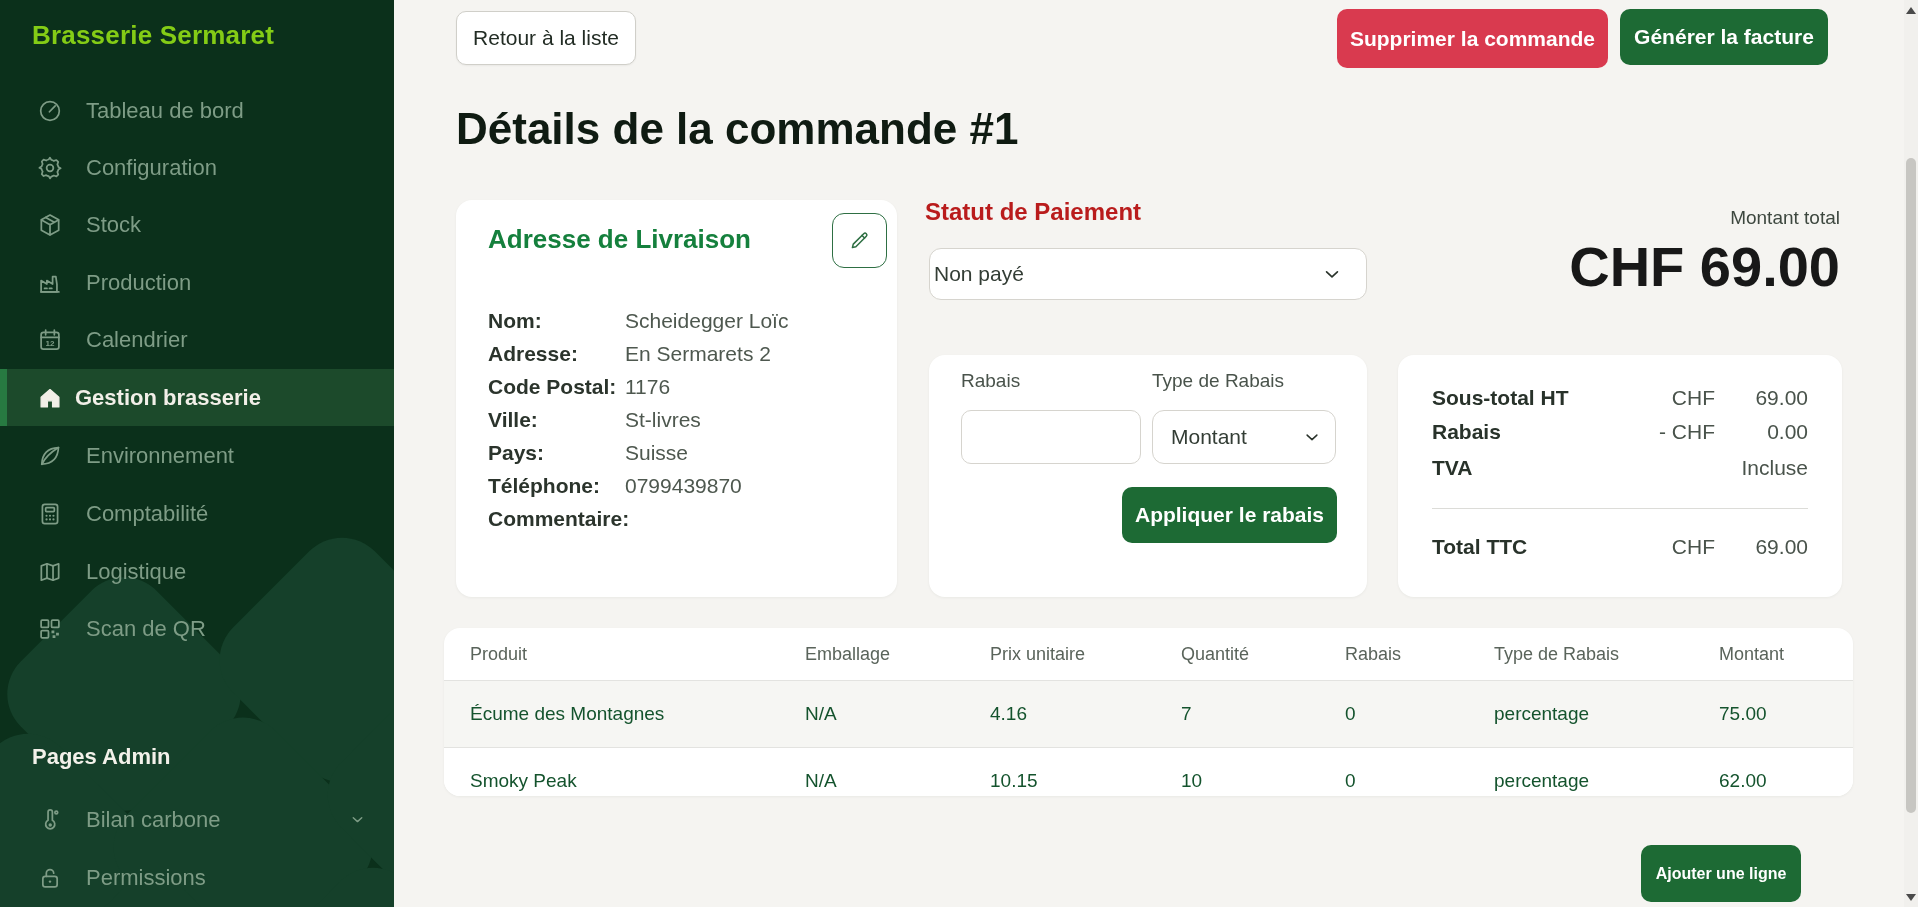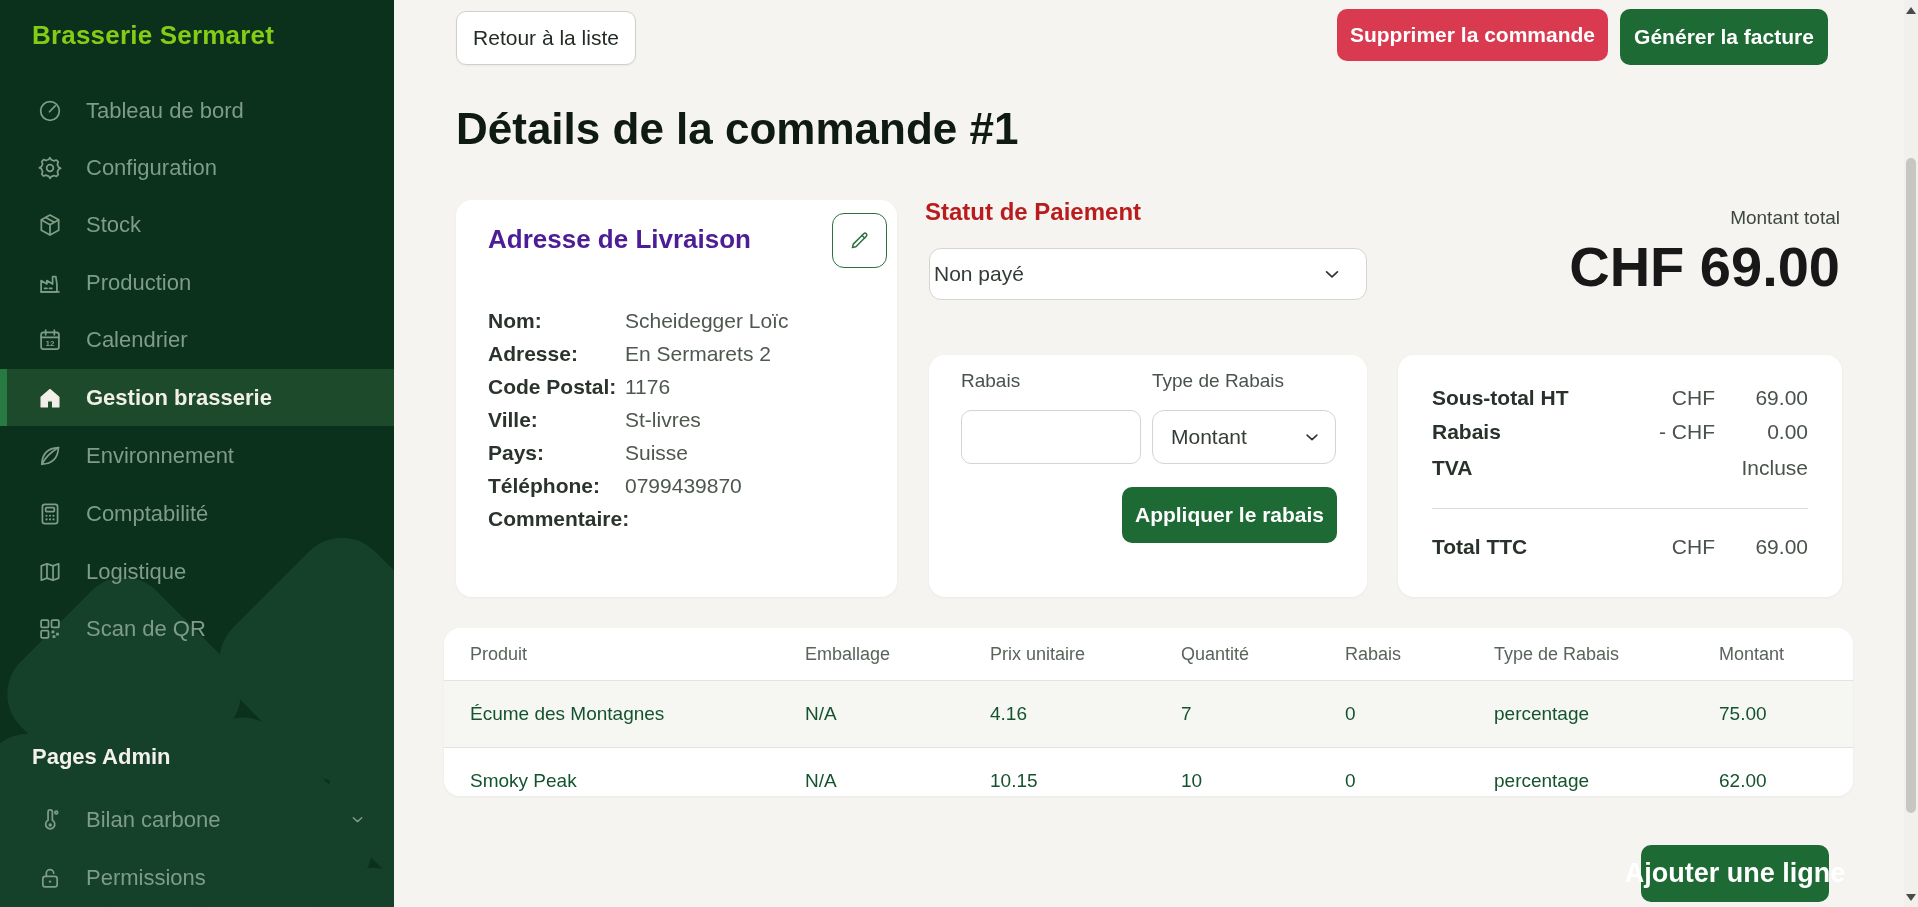--- a/index.html
+++ b/index.html
@@ -5,37 +5,37 @@
   html,body{margin:0;padding:0;background:#f5f4f1;}
   .stage{position:relative;width:1918px;height:907px;overflow:hidden;
          background:#f5f4f1;font-family:"Liberation Sans",sans-serif;color:#1a241c;}
 
   
   .sidebar{position:absolute;left:0;top:0;width:394px;height:907px;background:#0b301b;overflow:hidden;}
   .shape{position:absolute;background:#15402a;border-radius:46px;transform:rotate(45deg);}
   .brand{position:absolute;left:32px;top:20px;font-size:26px;font-weight:700;color:#84cc16;letter-spacing:.2px;white-space:nowrap;}
   .nav-item{position:absolute;left:0;width:394px;height:57px;display:flex;align-items:center;gap:22px;
             padding-left:36px;box-sizing:border-box;color:#7e9c86;font-size:22px;font-weight:500;cursor:pointer;white-space:nowrap;}
-  .nav-item.active{background:#1c4a2b;color:#f2efe8;font-weight:600;}
+  .nav-item.active{background:#1c4a2b;color:#f2efe8;font-weight:600;gap:11px;}
   .nav-item.active::before{content:"";position:absolute;left:0;top:0;bottom:0;width:7px;background:#277a41;}
   .nav-icon{width:28px;height:28px;display:flex;align-items:center;justify-content:center;flex:0 0 auto;}
   .nav-chevron{margin-left:auto;margin-right:28px;display:flex;align-items:center;}
   .admin-heading{position:absolute;left:32px;top:744px;font-size:22px;font-weight:700;color:#f3f1ea;}
 
   
   .btn{position:absolute;display:flex;align-items:center;justify-content:center;border-radius:10px;
        font-weight:600;cursor:pointer;box-sizing:border-box;white-space:nowrap;}
   .btn-light{background:#ffffff;border:1px solid #d0cfc9;color:#222c24;font-weight:500;box-shadow:0 1px 2px rgba(0,0,0,.05);}
   .btn-danger{background:#d93a4f;color:#fff;}
   .btn-green{background:#1d6a34;color:#fff;}
   .card{position:absolute;background:#fff;border-radius:16px;box-shadow:0 1px 3px rgba(25,35,25,.05);}
   .page-title{position:absolute;left:456px;top:104px;font-size:44px;font-weight:700;color:#0f1b12;}
 
   
-  .addr-title{position:absolute;left:32px;top:24px;font-size:26px;font-weight:600;color:#4c1d95;}
+  .addr-title{position:absolute;left:32px;top:24px;font-size:26px;font-weight:600;color:#15803d;}
   .edit-btn{position:absolute;left:376px;top:13px;width:55px;height:55px;border-radius:12px;border:1.5px solid #2e6f43;
             background:#fff;display:flex;align-items:center;justify-content:center;color:#2e6f43;cursor:pointer;box-sizing:border-box;}
   .frow{position:absolute;left:0;width:441px;height:26px;}
   .flabel{position:absolute;left:32px;font-size:21px;font-weight:600;color:#2b342c;white-space:nowrap;}
   .fvalue{position:absolute;left:169px;font-size:21px;color:#4e584f;white-space:nowrap;}
 
   
   .section-title{position:absolute;left:925px;top:198px;font-size:24px;font-weight:700;color:#b91c1c;}
   .select{position:absolute;background:#fff;border:1px solid #d6d4ce;border-radius:12px;box-sizing:border-box;
           display:flex;align-items:center;justify-content:space-between;font-size:21px;color:#333d35;cursor:pointer;}
@@ -222,21 +222,21 @@
             <rect x="5.4" y="10.4" width="13.2" height="9.8" rx="2.2"></rect>
             <path d="M8.6 10.4V7.6a3.4 3.4 0 0 1 6.8 0"></path>
             <circle cx="12" cy="15.3" r="1.1" fill="currentColor" stroke="none"></circle>
           </svg>
       </span>
       <span>Permissions</span>
     </div>
   </div>
 
   <div class="btn btn-light" style="left:456px;top:11px;width:180px;height:54px;font-size:21px;">Retour à la liste</div>
-  <div class="btn btn-danger" style="left:1337px;top:9px;width:271px;height:52px;font-size:21px;">Supprimer la commande</div>
+  <div class="btn btn-danger" style="left:1337px;top:9px;width:271px;height:59px;font-size:21px;">Supprimer la commande</div>
   <div class="btn btn-green" style="left:1620px;top:9px;width:208px;height:56px;font-size:21px;">Générer la facture</div>
 
   <div class="page-title">Détails de la commande #1</div>
 
   <div class="card" style="left:456px;top:200px;width:441px;height:397px;">
     <div class="addr-title">Adresse de Livraison</div>
     <div class="edit-btn">
       <span>
         <svg width="23" height="23" viewBox="0 0 24 24" fill="none" stroke="currentColor" stroke-width="1.6" stroke-linecap="round" stroke-linejoin="round">
             <path d="M4.6 19.4l.9-3.6L16.4 4.9a1.9 1.9 0 0 1 2.7 2.7L8.2 18.5l-3.6.9z"></path>
@@ -352,21 +352,21 @@
       <span class="tcell" style="left:901px">0</span>
       <span class="tcell" style="left:1050px">percentage</span>
       <span class="tcell" style="left:1275px">62.00</span>
     </div>
 
     <div class="tdivider" style="top:52px"></div>
     <div class="tdivider" style="top:119px"></div>
     <div class="tdivider" style="top:187px"></div>
   </div>
 
-  <div class="btn btn-green" style="left:1641px;top:845px;width:188px;height:57px;font-size:27px;">Ajouter une ligne</div>
+  <div class="btn btn-green" style="left:1641px;top:845px;width:160px;height:57px;font-size:16px;">Ajouter une ligne</div>
 
   <div class="scrollbar">
     <div class="sb-up"></div>
     <div class="sb-thumb"></div>
     <div class="sb-down"></div>
   </div>
 
 </div>
 
 </body></html>

